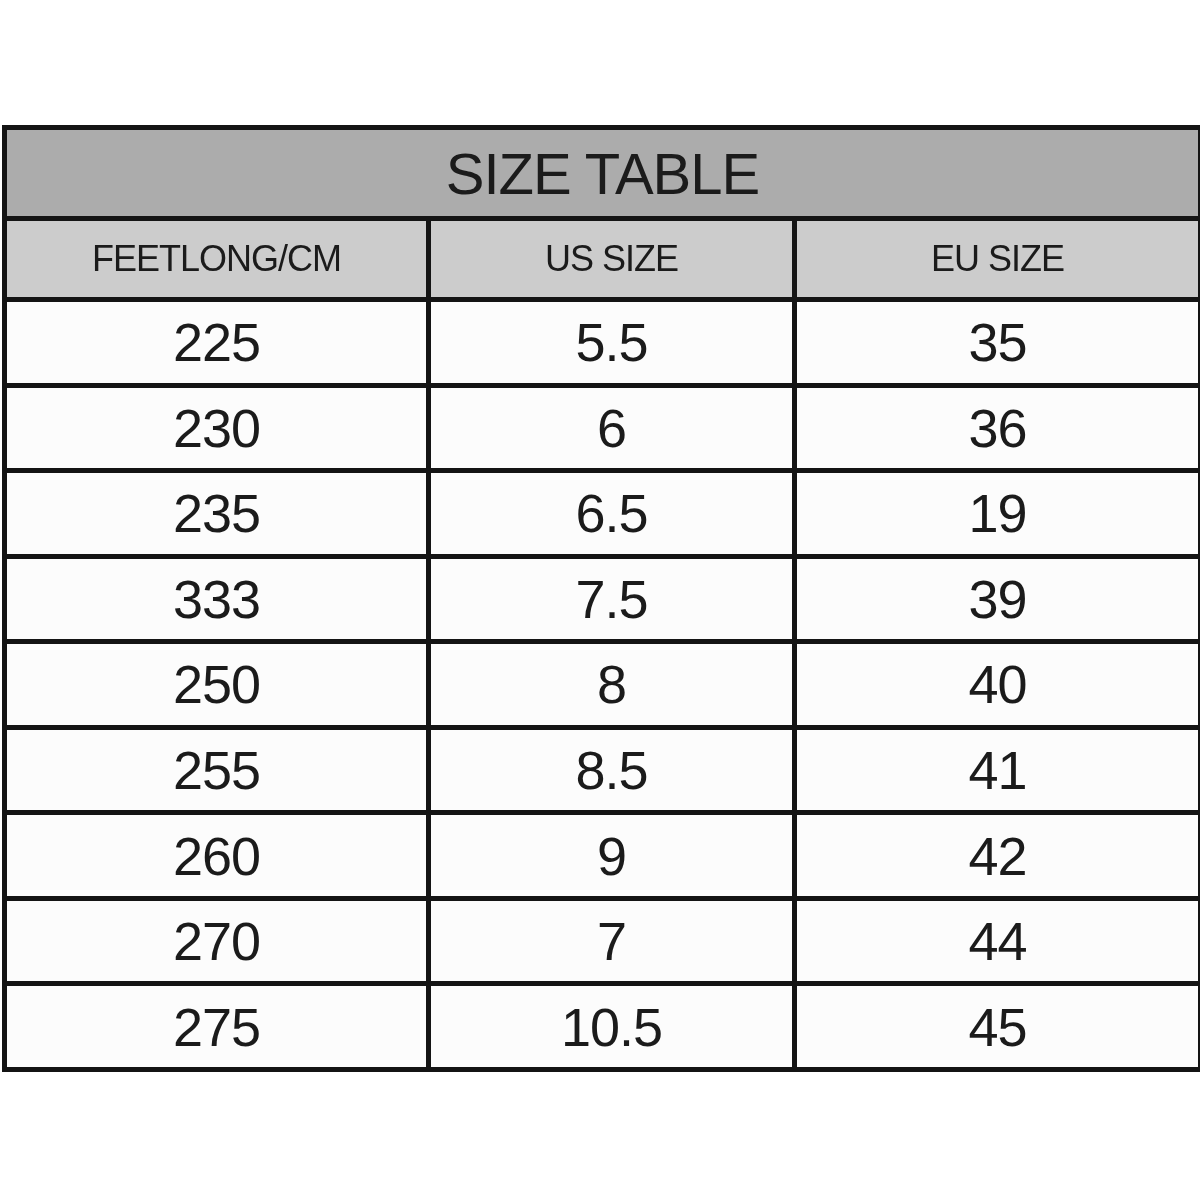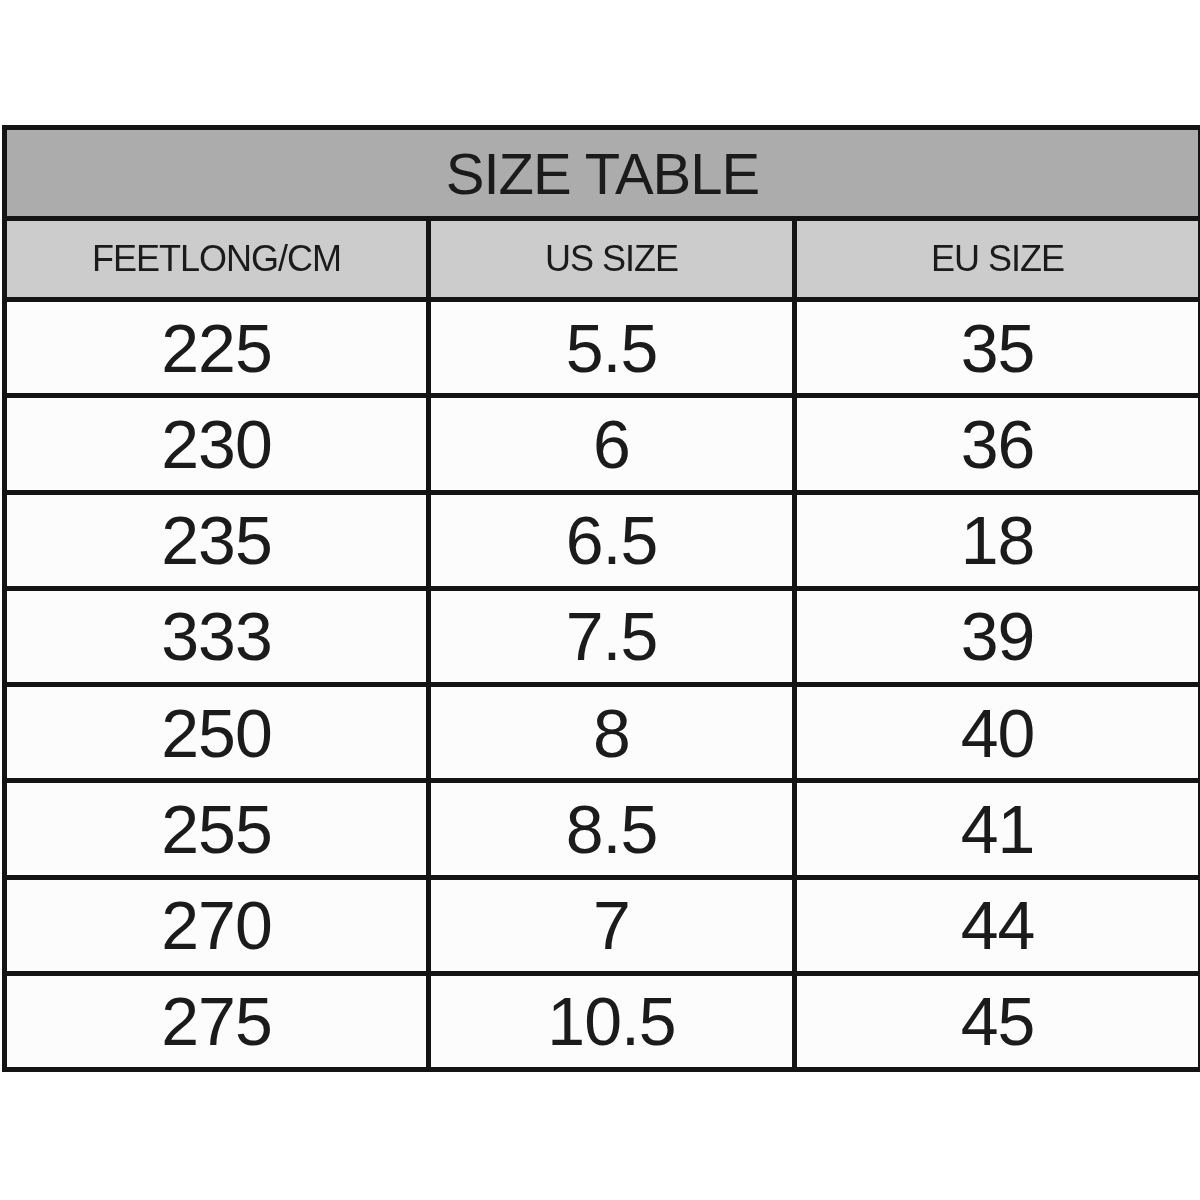--- a/index.html
+++ b/index.html
@@ -53,21 +53,21 @@
   }
   th.header-cell {
     background: var(--header-bg);
     font-size: 36px;
     font-weight: normal;
     height: 76px;
     border-bottom-width: 6px;
   }
   td.data-cell {
     background: var(--row-bg);
-    font-size: 68px;
+    font-size: 54px;
   }
 </style>
 </head>
 <body>
 
 <div class="page">
   <table class="size-table">
     <colgroup>
       <col style="width:424px">
       <col style="width:366px">
@@ -90,38 +90,43 @@
           <td class="data-cell">35</td>
         </tr>
         <tr>
           <td class="data-cell">230</td>
           <td class="data-cell">6</td>
           <td class="data-cell">36</td>
         </tr>
         <tr>
           <td class="data-cell">235</td>
           <td class="data-cell">6.5</td>
-          <td class="data-cell">18</td>
+          <td class="data-cell">19</td>
         </tr>
         <tr>
           <td class="data-cell">333</td>
           <td class="data-cell">7.5</td>
           <td class="data-cell">39</td>
         </tr>
         <tr>
           <td class="data-cell">250</td>
           <td class="data-cell">8</td>
           <td class="data-cell">40</td>
         </tr>
         <tr>
           <td class="data-cell">255</td>
           <td class="data-cell">8.5</td>
           <td class="data-cell">41</td>
         </tr>
         <tr>
+          <td class="data-cell">260</td>
+          <td class="data-cell">9</td>
+          <td class="data-cell">42</td>
+        </tr>
+        <tr>
           <td class="data-cell">270</td>
           <td class="data-cell">7</td>
           <td class="data-cell">44</td>
         </tr>
         <tr>
           <td class="data-cell">275</td>
           <td class="data-cell">10.5</td>
           <td class="data-cell">45</td>
         </tr>
       </tbody>

